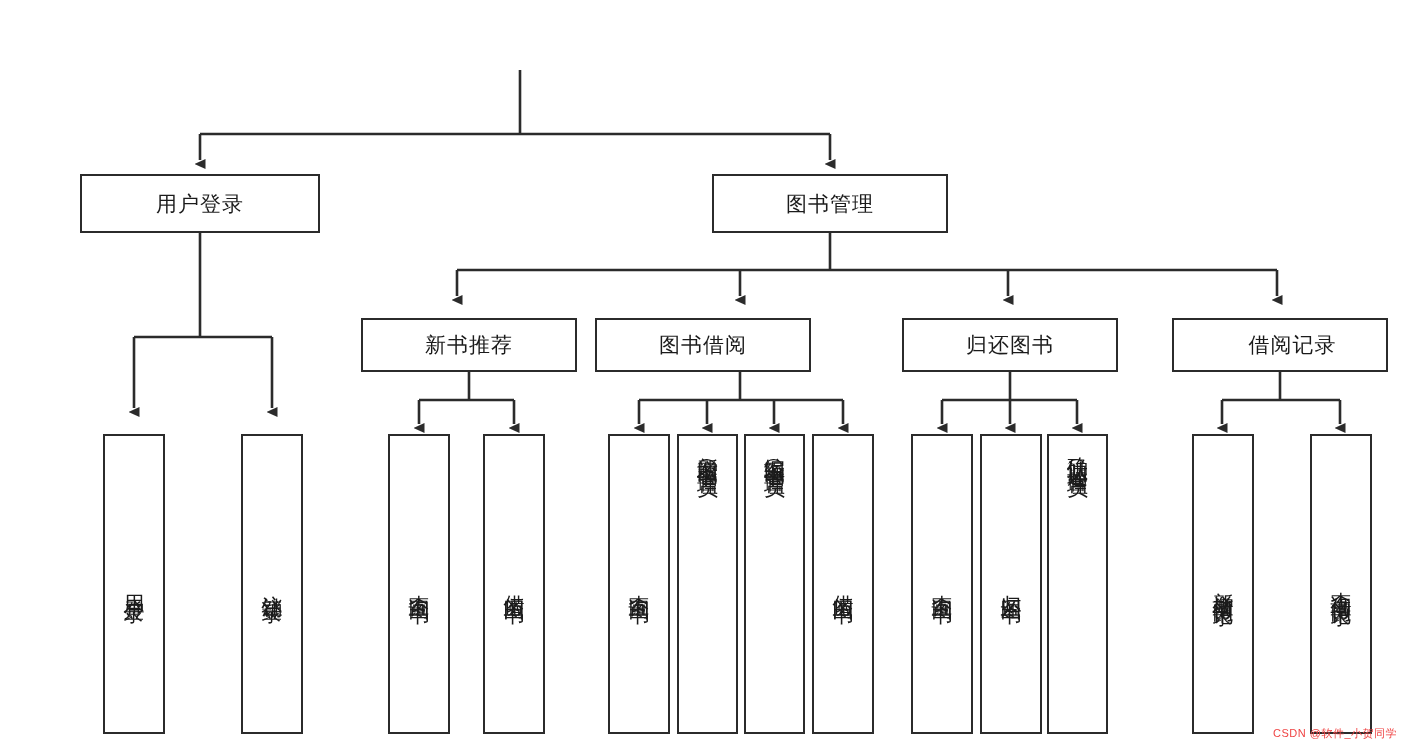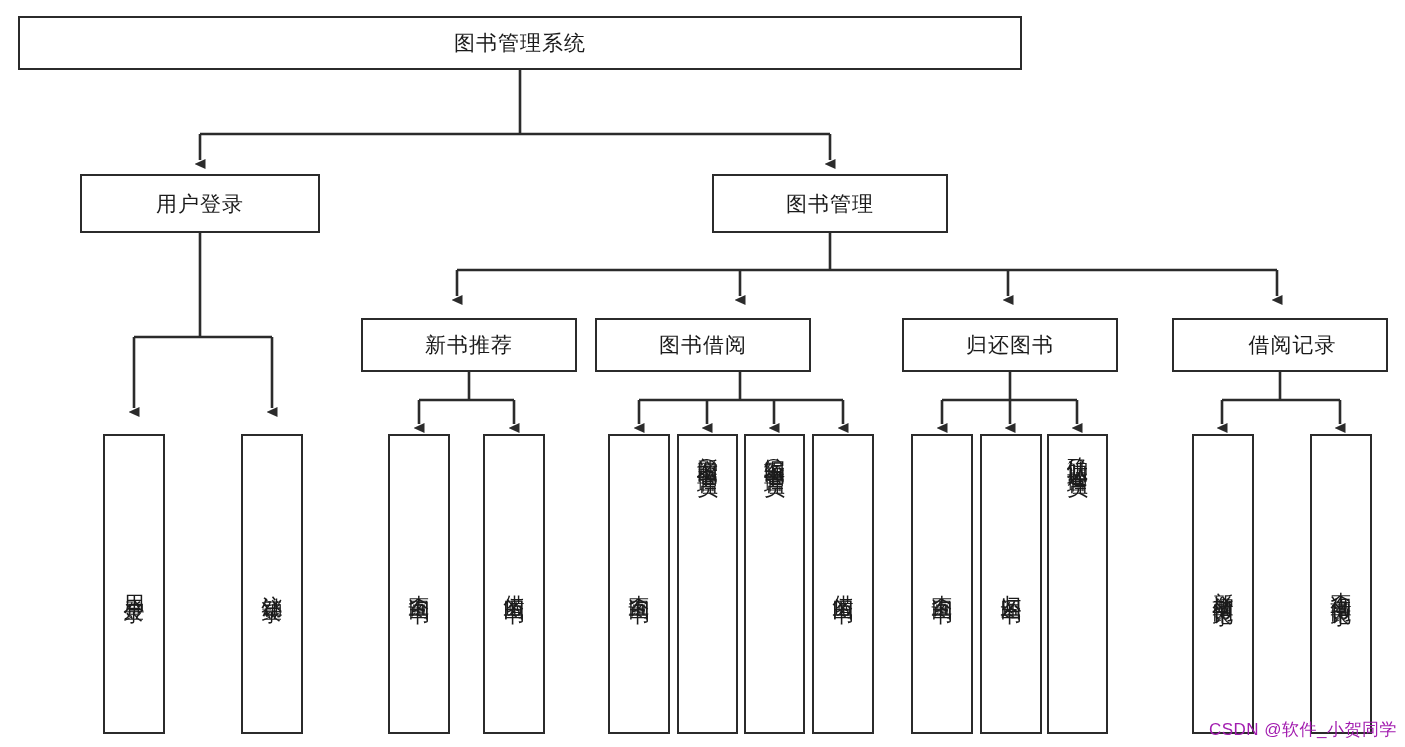--- a/index.html
+++ b/index.html
@@ -53,22 +53,22 @@
   .node.vert.toptext {
     justify-content: flex-start;
   }
   .node .label {
     display: block;
   }
   #watermark {
     position: absolute;
     right: 8px;
     bottom: 6px;
-    font-size: 17px;
-    color: #a21caf;
+    font-size: 11px;
+    color: #ef4444;
     letter-spacing: 0.5px;
     white-space: nowrap;
     text-align: right;
   }
 </style>
 </head>
 <body>
 
 <div id="canvas">
 
@@ -115,23 +115,20 @@
       <path d="M1010,400 L1010,424" marker-end="url(#arrow)"></path>
       <path d="M1077,400 L1077,424" marker-end="url(#arrow)"></path>
 
       <path d="M1280,372 L1280,400"></path>
       <path d="M1222,400 L1340,400"></path>
       <path d="M1222,400 L1222,424" marker-end="url(#arrow)"></path>
       <path d="M1340,400 L1340,424" marker-end="url(#arrow)"></path>
     </g>
   </svg>
 
-  <div class="node horiz" style="left:18px; top:16px; width:1004px; height:54px;">
-    <span class="label">图书管理系统</span>
-  </div>
 
   <div class="node horiz" style="left:80px; top:174px; width:240px; height:59px;">
     <span class="label">用户登录</span>
   </div>
   <div class="node horiz" style="left:361px; top:318px; width:216px; height:54px;">
     <span class="label">新书推荐</span>
   </div>
 
   <div class="node horiz" style="left:712px; top:174px; width:236px; height:59px;">
     <span class="label">图书管理</span>

